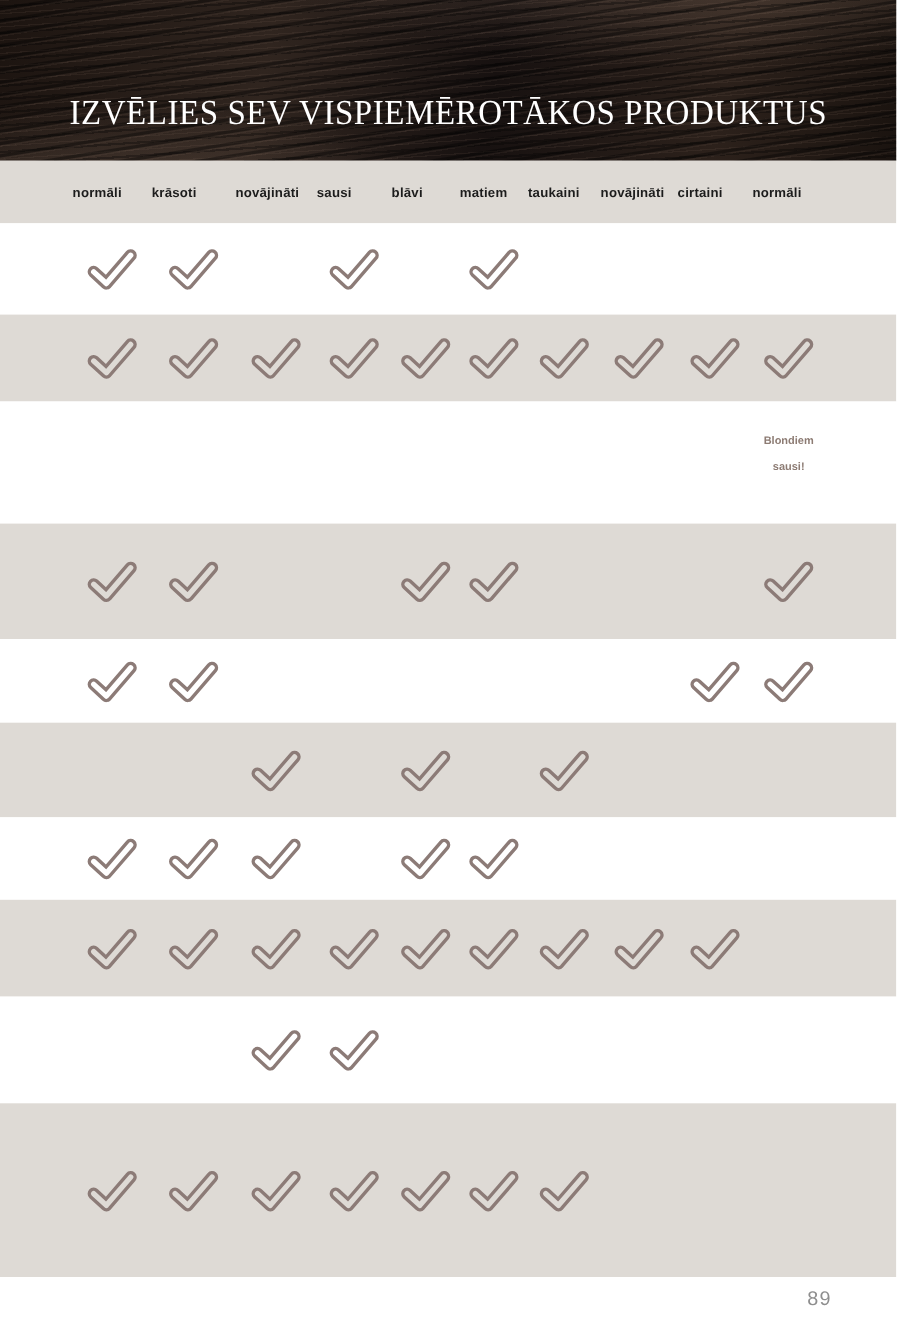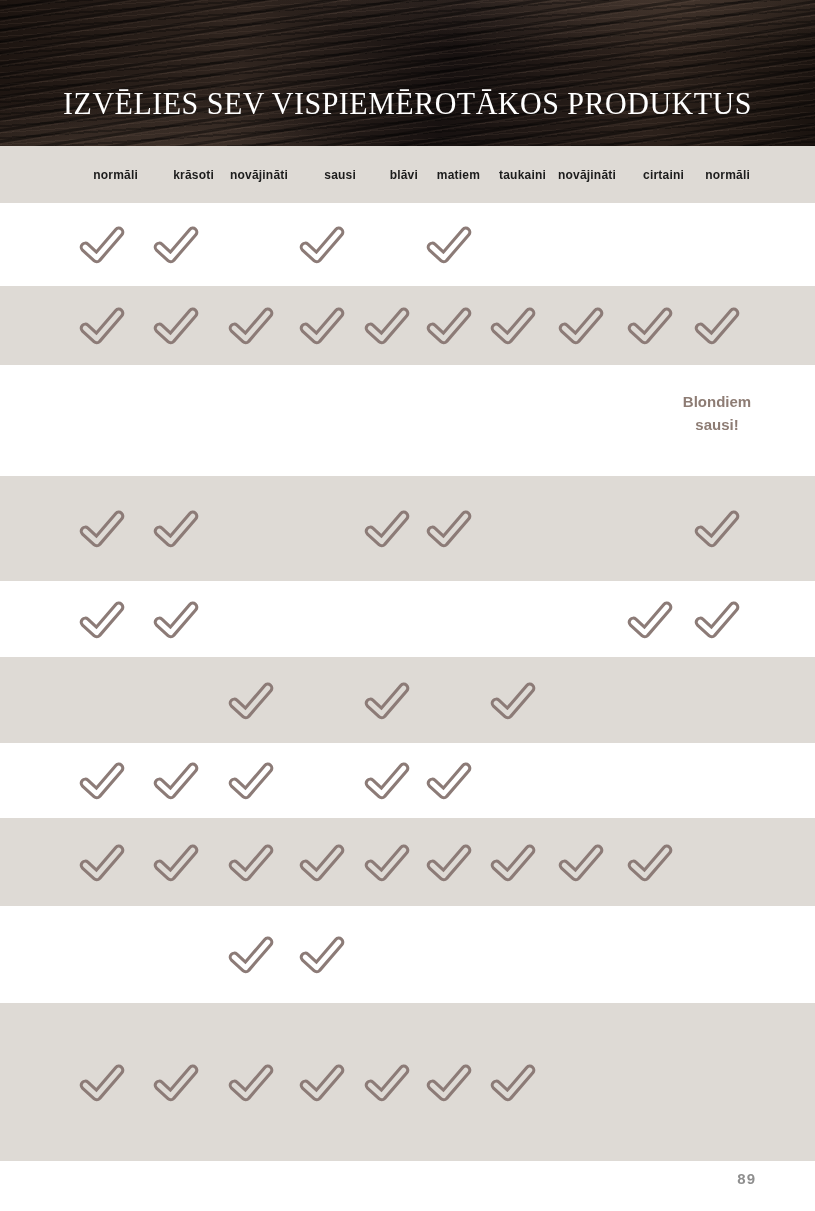--- a/index.html
+++ b/index.html
@@ -46,21 +46,21 @@
     padding-left: 66px;
   }
 
   
   .col-header-row {
     height: 57px;
     background: var(--gray, #dedad5);
     align-items: center;
   }
   .col-head {
-    text-align: right;
+    text-align: left;
     font-size: 12px;
     font-weight: 700;
     color: var(--label-color, #1c1c1c);
     letter-spacing: 0.2px;
   }
 
   
   .row { align-items: center; }
   .row--white { --row-bg: #ffffff; background: #ffffff; }
   .row--gray  { --row-bg: var(--gray, #dedad5); background: var(--gray, #dedad5); }
@@ -94,41 +94,41 @@
   .ck-inner {
     stroke: var(--row-bg, #ffffff);
     stroke-width: 5.5;
     fill: none;
     stroke-linecap: round;
     stroke-linejoin: round;
   }
 
   .note {
     text-align: center;
-    font-size: 15px;
+    font-size: 10px;
     font-weight: 700;
     line-height: 23px;
     color: var(--note-color, #8d7c74);
     margin-bottom: 16px;
     white-space: nowrap;
   }
 
   
   .footer {
     height: 63px;
     background: #ffffff;
     display: flex;
     justify-content: flex-end;
     align-items: flex-start;
     padding: 9px 59px 0 0;
   }
   .page-number {
     color: var(--pagenum-color, #8e8e8e);
-    font-size: 15px;
-    font-weight: 700;
+    font-size: 18px;
+    font-weight: 400;
     letter-spacing: 1px;
   }
 
   .svg-defs { position: absolute; width: 0; height: 0; overflow: hidden; }
 </style>
 </head>
 <body>
 
 <svg class="svg-defs" aria-hidden="true">
   <defs>

